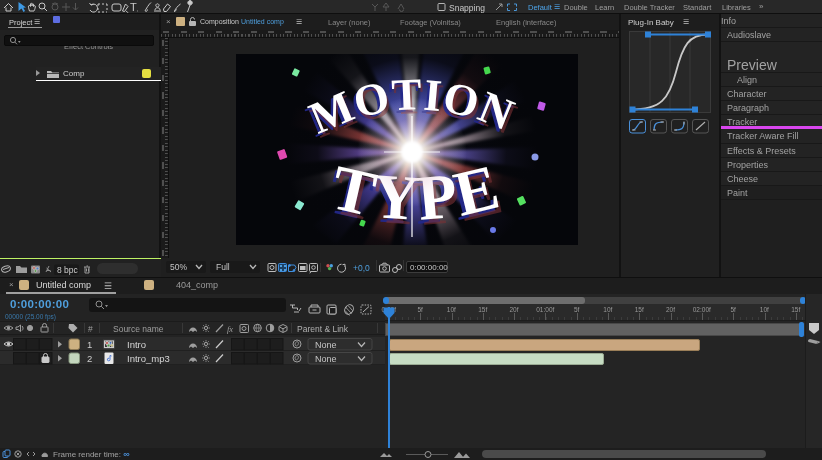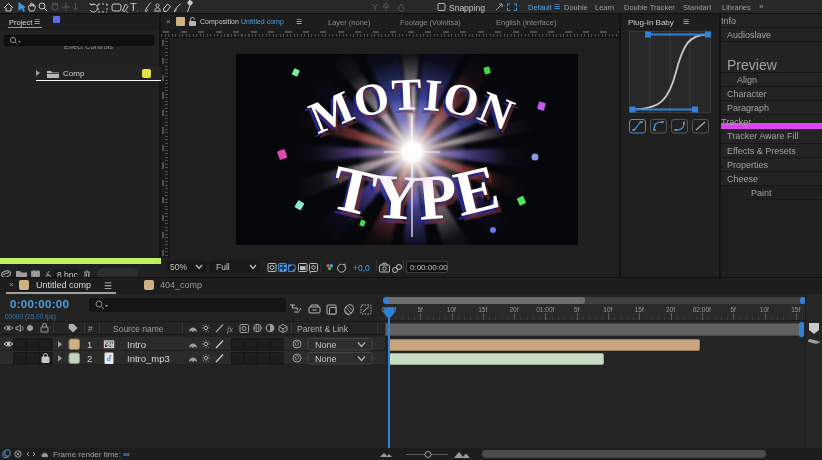--- a/index.html
+++ b/index.html
@@ -98,21 +98,21 @@
   <div class="abs" style="left:0;top:53px;width:159px;height:14px;background:#232323;border-bottom:1px solid #ffffff;margin-left:36px;">
     <div class="abs" style="left:0px;top:3px;width:0;height:0;border-top:3.5px solid transparent;border-bottom:3.5px solid transparent;border-left:4.5px solid #9a9a9a;"></div>
     <svg class="abs" style="left:11px;top:2px" width="13" height="10">
         <path d="M0 2 h4 l1.4 1.5 H12 V9 H0 z" fill="#b9b9b9"></path>
         <path d="M0 4.5 h12" stroke="#232323" stroke-width="0.8"></path>
       </svg>
     <div class="abs txt" style="left:27px;top:2px;color:#cecece;">Comp</div>
     <div class="abs" style="left:106px;top:2px;width:9px;height:9px;background:#e5df41;border-radius:2px;"></div>
   </div>
 
-  <div class="abs" style="left:0;top:244px;width:171px;height:19px;background:#212121;border-top:6px solid #bef264;">
+  <div class="abs" style="left:0;top:244px;width:171px;height:19px;background:#212121;border-top:1px solid #bef264;">
     <svg class="abs" style="left:0;top:3px" width="159" height="14">
       <g stroke="#b5b5b5" fill="none">
         <ellipse cx="6" cy="7" rx="4.5" ry="3" transform="rotate(-20 6 7)"></ellipse>
           <path d="M3 7.5 l6 -2"></path>
         <path d="M16 4 h4 l1.4 1.5 H27 V11 H16 z" fill="#9d9d9d" stroke="none"></path>
         <rect x="31" y="3.5" width="9" height="8" rx="1" fill="#8a8a8a" stroke="none"></rect>
           <circle cx="34" cy="6" r="1.4" fill="#d34b3f"></circle>
           <circle cx="37.5" cy="6.5" r="1.4" fill="#4a7fd0"></circle>
           <circle cx="35.5" cy="9" r="1.4" fill="#58a04a"></circle>
         <path d="M46 10 l3 -6 M47 8.5 l3.5 0 M46.5 6 l4.5 4" stroke="#8f8f8f"></path>
@@ -333,39 +333,39 @@
 
 <div class="abs" id="listpanel" style="left:721px;top:14px;width:101px;height:263px;background:#1f1f1f;">
   <div class="abs" style="left:0;top:0;width:101px;height:171px;background:#232323;"></div>
   <div class="listitems" style="position:absolute;left:0;top:0;width:101px;">
     <div style="height:14.2px;border-bottom:1px solid #181818;color:#a2a2a2;font-size:9px;line-height:14px;">Info</div>
     <div style="height:14.2px;border-bottom:1px solid #181818;color:#a2a2a2;font-size:9px;line-height:14px;padding-left:6px;">Audioslave</div>
     <div style="height:14.2px;border-bottom:1px solid #181818;color:#a2a2a2;font-size:14px;line-height:14px;padding-left:6px;margin-top:16px;">Preview</div>
     <div style="height:14.2px;border-bottom:1px solid #181818;color:#a2a2a2;font-size:9px;line-height:14px;padding-left:16px;">Align</div>
     <div style="height:14.2px;border-bottom:1px solid #181818;color:#a2a2a2;font-size:9px;line-height:14px;padding-left:6px;">Character</div>
     <div style="height:14.2px;border-bottom:1px solid #181818;color:#a2a2a2;font-size:9px;line-height:14px;padding-left:6px;">Paragraph</div>
-    <div style="height:14.2px;border-bottom:6px solid #d946ef;color:#a2a2a2;font-size:9px;line-height:14px;">Tracker</div>
+    <div style="height:14.2px;border-bottom:3px solid #d946ef;color:#a2a2a2;font-size:9px;line-height:14px;padding-left:6px;">Tracker</div>
     <div style="height:14.2px;border-bottom:1px solid #181818;color:#a2a2a2;font-size:9px;line-height:14px;padding-left:6px;">Tracker Aware Fill</div>
     <div style="height:14.2px;border-bottom:1px solid #181818;color:#a2a2a2;font-size:9px;line-height:14px;padding-left:6px;">Effects &amp; Presets</div>
     <div style="height:14.2px;border-bottom:1px solid #181818;color:#a2a2a2;font-size:9px;line-height:14px;padding-left:6px;">Properties</div>
     <div style="height:14.2px;border-bottom:1px solid #181818;color:#a2a2a2;font-size:9px;line-height:14px;padding-left:6px;">Cheese</div>
-    <div style="height:14.2px;border-bottom:1px solid #181818;color:#a2a2a2;font-size:9px;line-height:14px;padding-left:6px;margin-left:24px;">Paint</div>
+    <div style="height:14.2px;border-bottom:1px solid #181818;color:#a2a2a2;font-size:9px;line-height:14px;padding-left:6px;">Paint</div>
   </div>
 </div>
 
 <div class="abs" id="timeline" style="left:0;top:277px;width:822px;height:171px;background:#232323;border-top:1px solid #0f0f0f;">
 
   <div class="abs" style="left:0;top:0;width:822px;height:16px;background:#1d1d1d;"></div>
   <div class="abs txt" style="left:9px;top:2px;color:#9a9a9a;">×</div>
   <div class="abs" style="left:19px;top:2px;width:9.5px;height:9.5px;background:#cdb181;border-radius:2px;"></div>
   <div class="abs txt" style="left:36px;top:2px;color:#dadada;font-size:9px;">Untitled comp</div>
   <div class="abs" style="left:104px;top:3px;color:#c0c0c0;font-size:9px;">☰</div>
   <div class="abs" style="left:6px;top:14px;width:110px;height:1.5px;background:#a0a0a0;"></div>
   <div class="abs" style="left:144px;top:2px;width:9.5px;height:9.5px;background:#cdb181;border-radius:2px;"></div>
-  <div class="abs txt" style="left:160px;top:2px;color:#9a9a9a;font-size:9px;">404_comp</div>
+  <div class="abs txt" style="left:176px;top:2px;color:#9a9a9a;font-size:9px;">404_comp</div>
 
   <div class="abs" style="left:10px;top:20px;color:#4f9fdd;font-size:11.5px;font-weight:bold;letter-spacing:0.3px;white-space:nowrap;">0:00:00:00</div>
   <div class="abs" style="left:5px;top:35px;color:#3a79ab;font-size:6.5px;white-space:nowrap;">00000 (25.00 fps)</div>
   <div class="abs" style="left:89px;top:20px;width:197px;height:14px;background:#141414;border-radius:3px;">
     <svg width="18" height="12" style="position:absolute;left:5px;top:1px;">
         <circle cx="5" cy="5" r="3" fill="none" stroke="#8f8f8f"></circle>
         <path d="M7.2 7.2 L10 10" stroke="#8f8f8f"></path>
         <path d="M11 6 l3 0 -1.5 2.2 z" fill="#8f8f8f"></path>
       </svg>
   </div>

